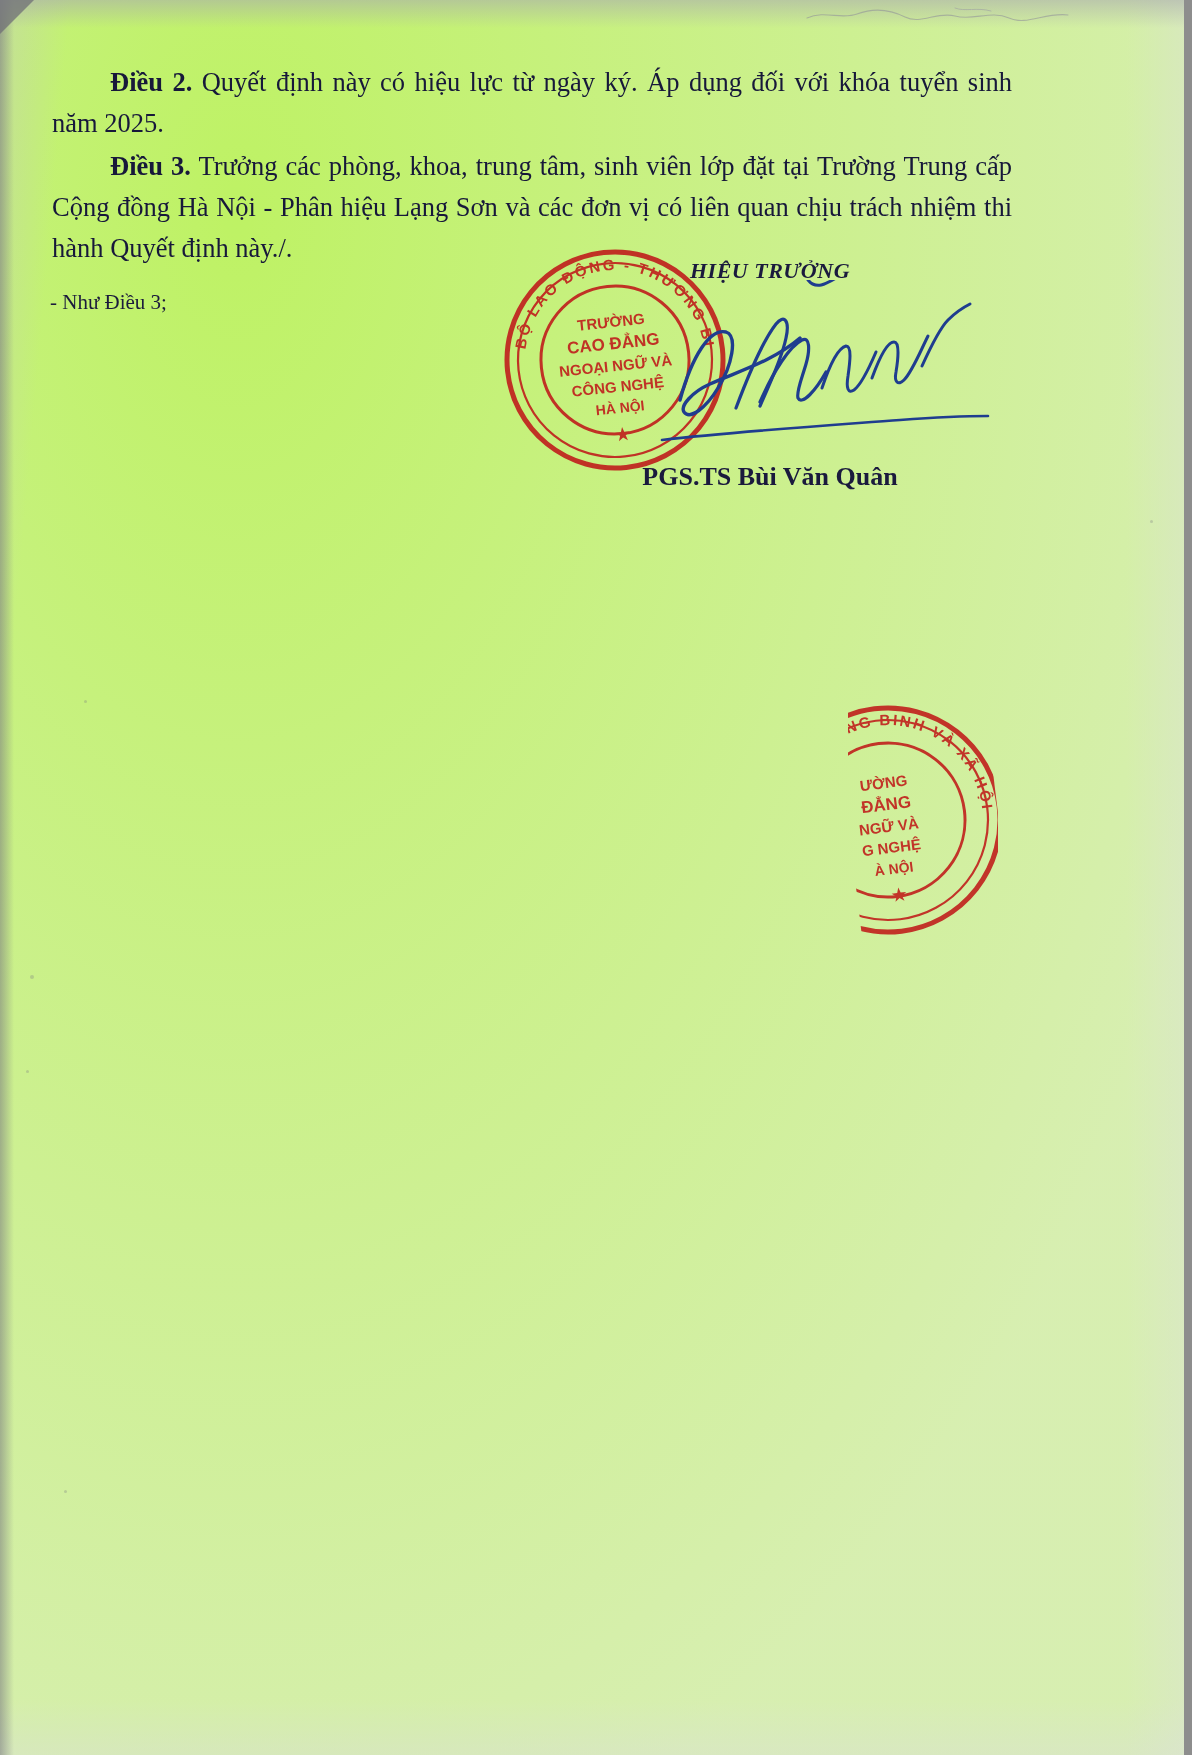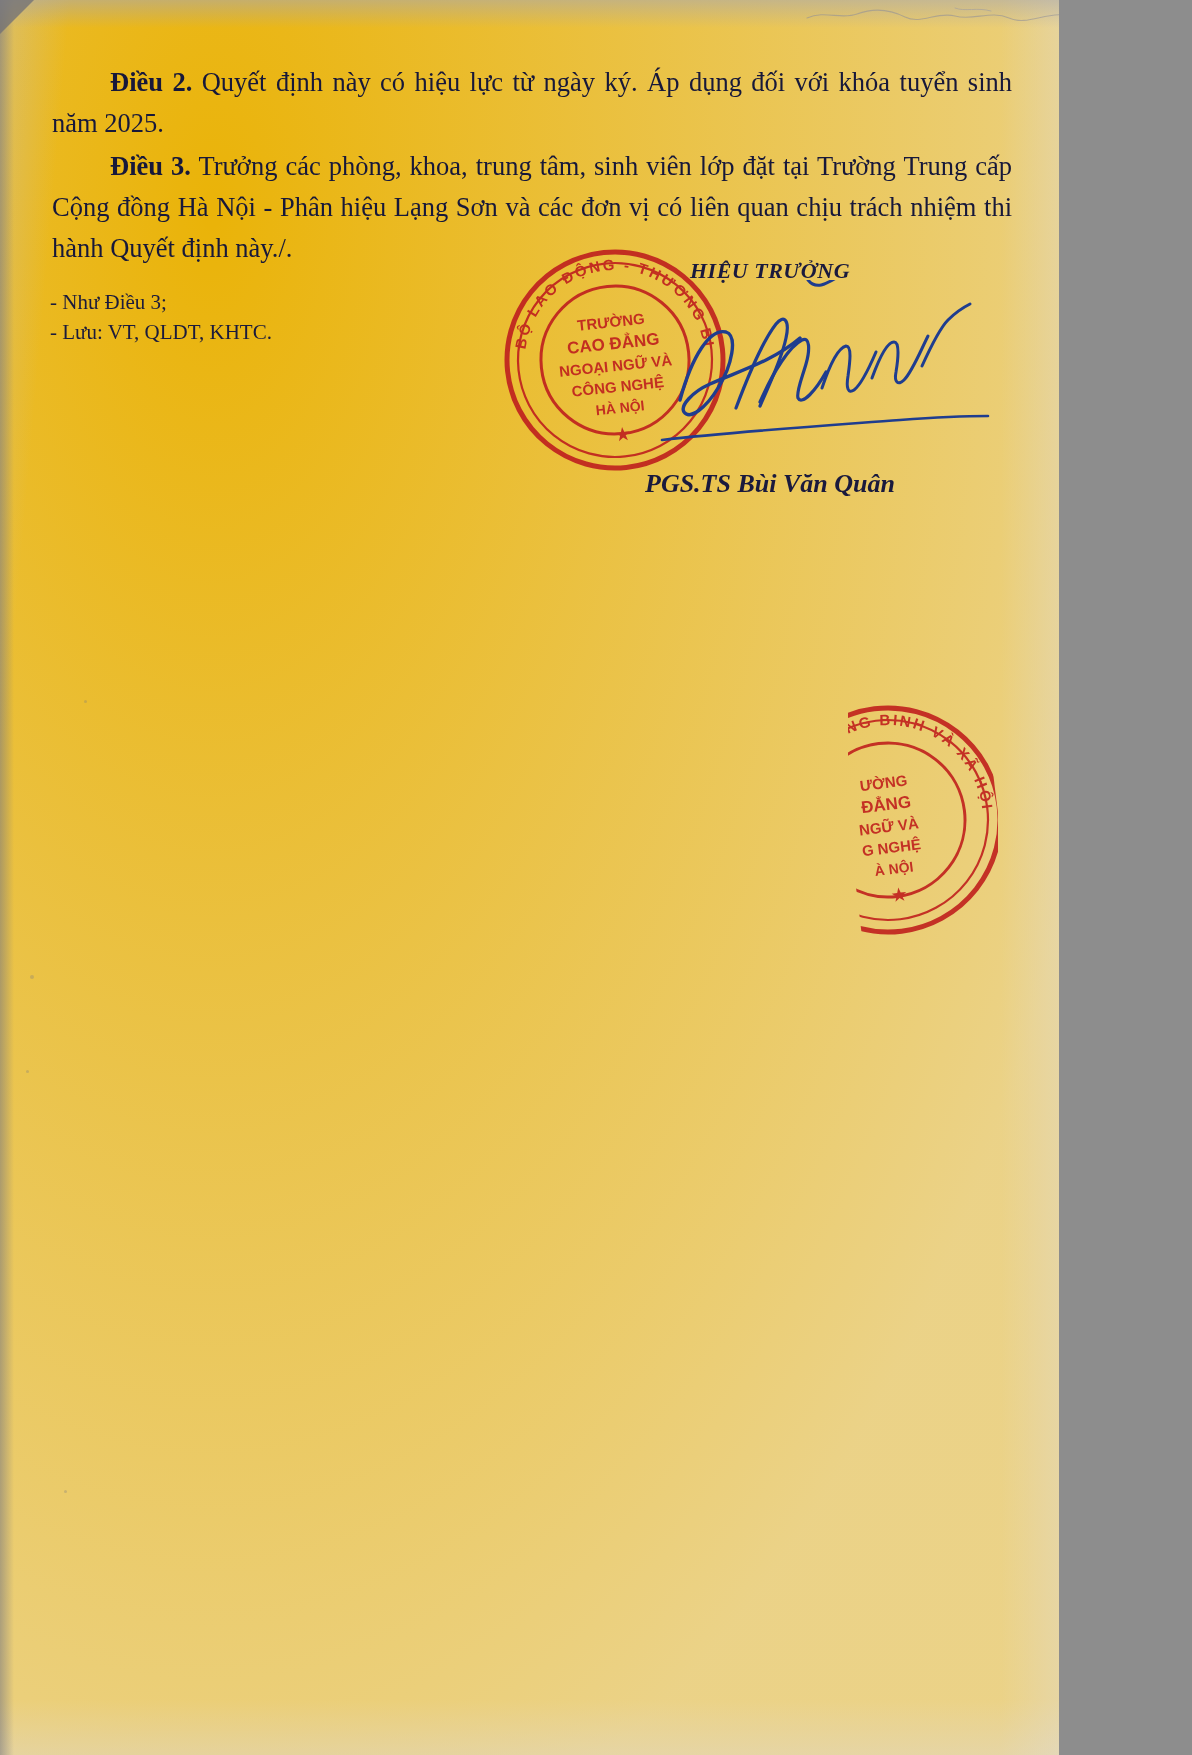--- a/index.html
+++ b/index.html
@@ -3,23 +3,23 @@
 <meta charset="utf-8">
 <title>Quyết định - trang 2</title>
 <style>
   html, body {
     margin: 0;
     padding: 0;
     background: #8d8d8d;
   }
   .page {
     position: relative;
-    width: 1059px;
+    width: 1184px;
     height: 1755px;
-    background: #eab308;
+    background: #bef264;
     overflow: hidden;
     font-family: "Liberation Serif", serif;
     color: #1a1a2e;
   }
 
   
   .scan-tint {
     position: absolute;
     inset: 0;
     background:
@@ -108,28 +108,27 @@
     font-size: 22px;
     letter-spacing: .5px;
     color: #1a1a3d;
     position: relative;
     z-index: 4;
     font-style: italic;
   }
   .sign-name {
     position: absolute;
     left: 0;
-    top: 211px;
+    top: 204px;
     width: 420px;
     text-align: center;
     font-weight: bold;
     font-size: 26px;
     color: #1a1a3d;
     z-index: 4;
-    font-style: italic;
   }
 
   
   .stamp {
     position: absolute;
     pointer-events: none;
   }
   .stamp-main { left: 500px; top: 245px; }
   .stamp-ghost { left: 848px; top: 690px; }
 
@@ -168,23 +167,20 @@
       <span class="lbl">Điều 2.</span><span> Quyết định này có hiệu lực từ ngày ký. Áp dụng đối với khóa tuyển sinh năm 2025.</span>
     </p>
     <p class="para indent">
       <span class="lbl">Điều 3.</span><span> Trưởng các phòng, khoa, trung tâm, sinh viên lớp đặt tại Trường Trung cấp Cộng đồng Hà Nội - Phân hiệu Lạng Sơn và các đơn vị có liên quan chịu trách nhiệm thi hành Quyết định này./.</span>
     </p>
   </div>
 
   <div class="recipients">
     <div class="r-item">
       <span>- Như Điều 3;</span>
-    </div>
-    <div class="r-item">
-      <span>- Lưu: VT, QLDT, KHTC.</span>
     </div>
   </div>
 
   <div class="sign-block">
     <div class="sign-title">HIỆU TRƯỞNG</div>
     <div class="sign-name">PGS.TS Bùi Văn Quân</div>
   </div>
 
   <svg class="stamp stamp-main" width="230" height="230" viewBox="0 0 230 230">
     <defs>

